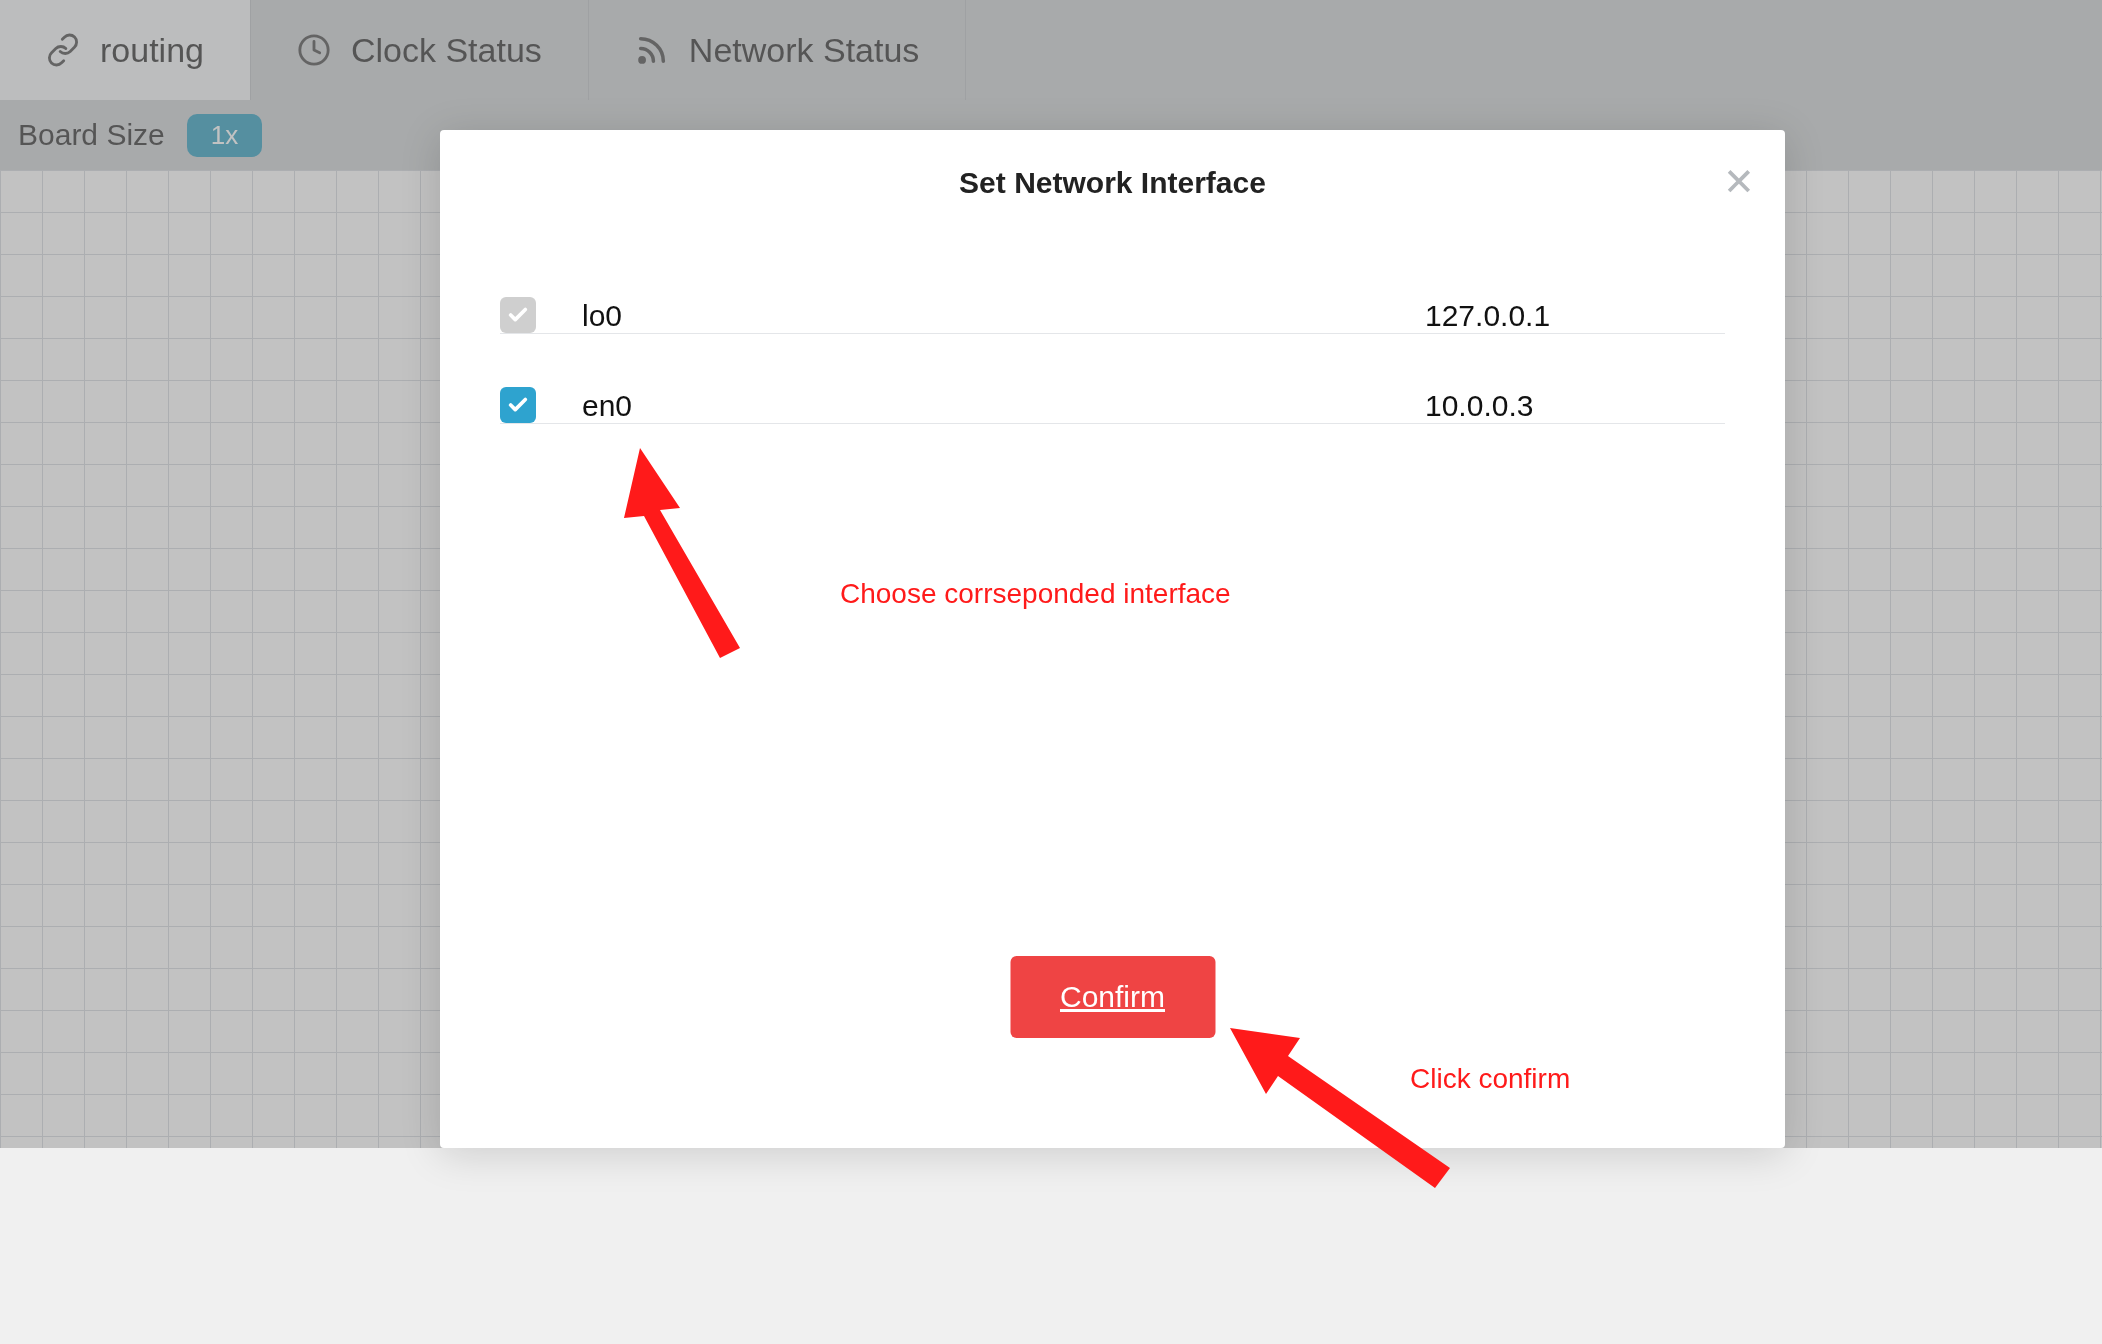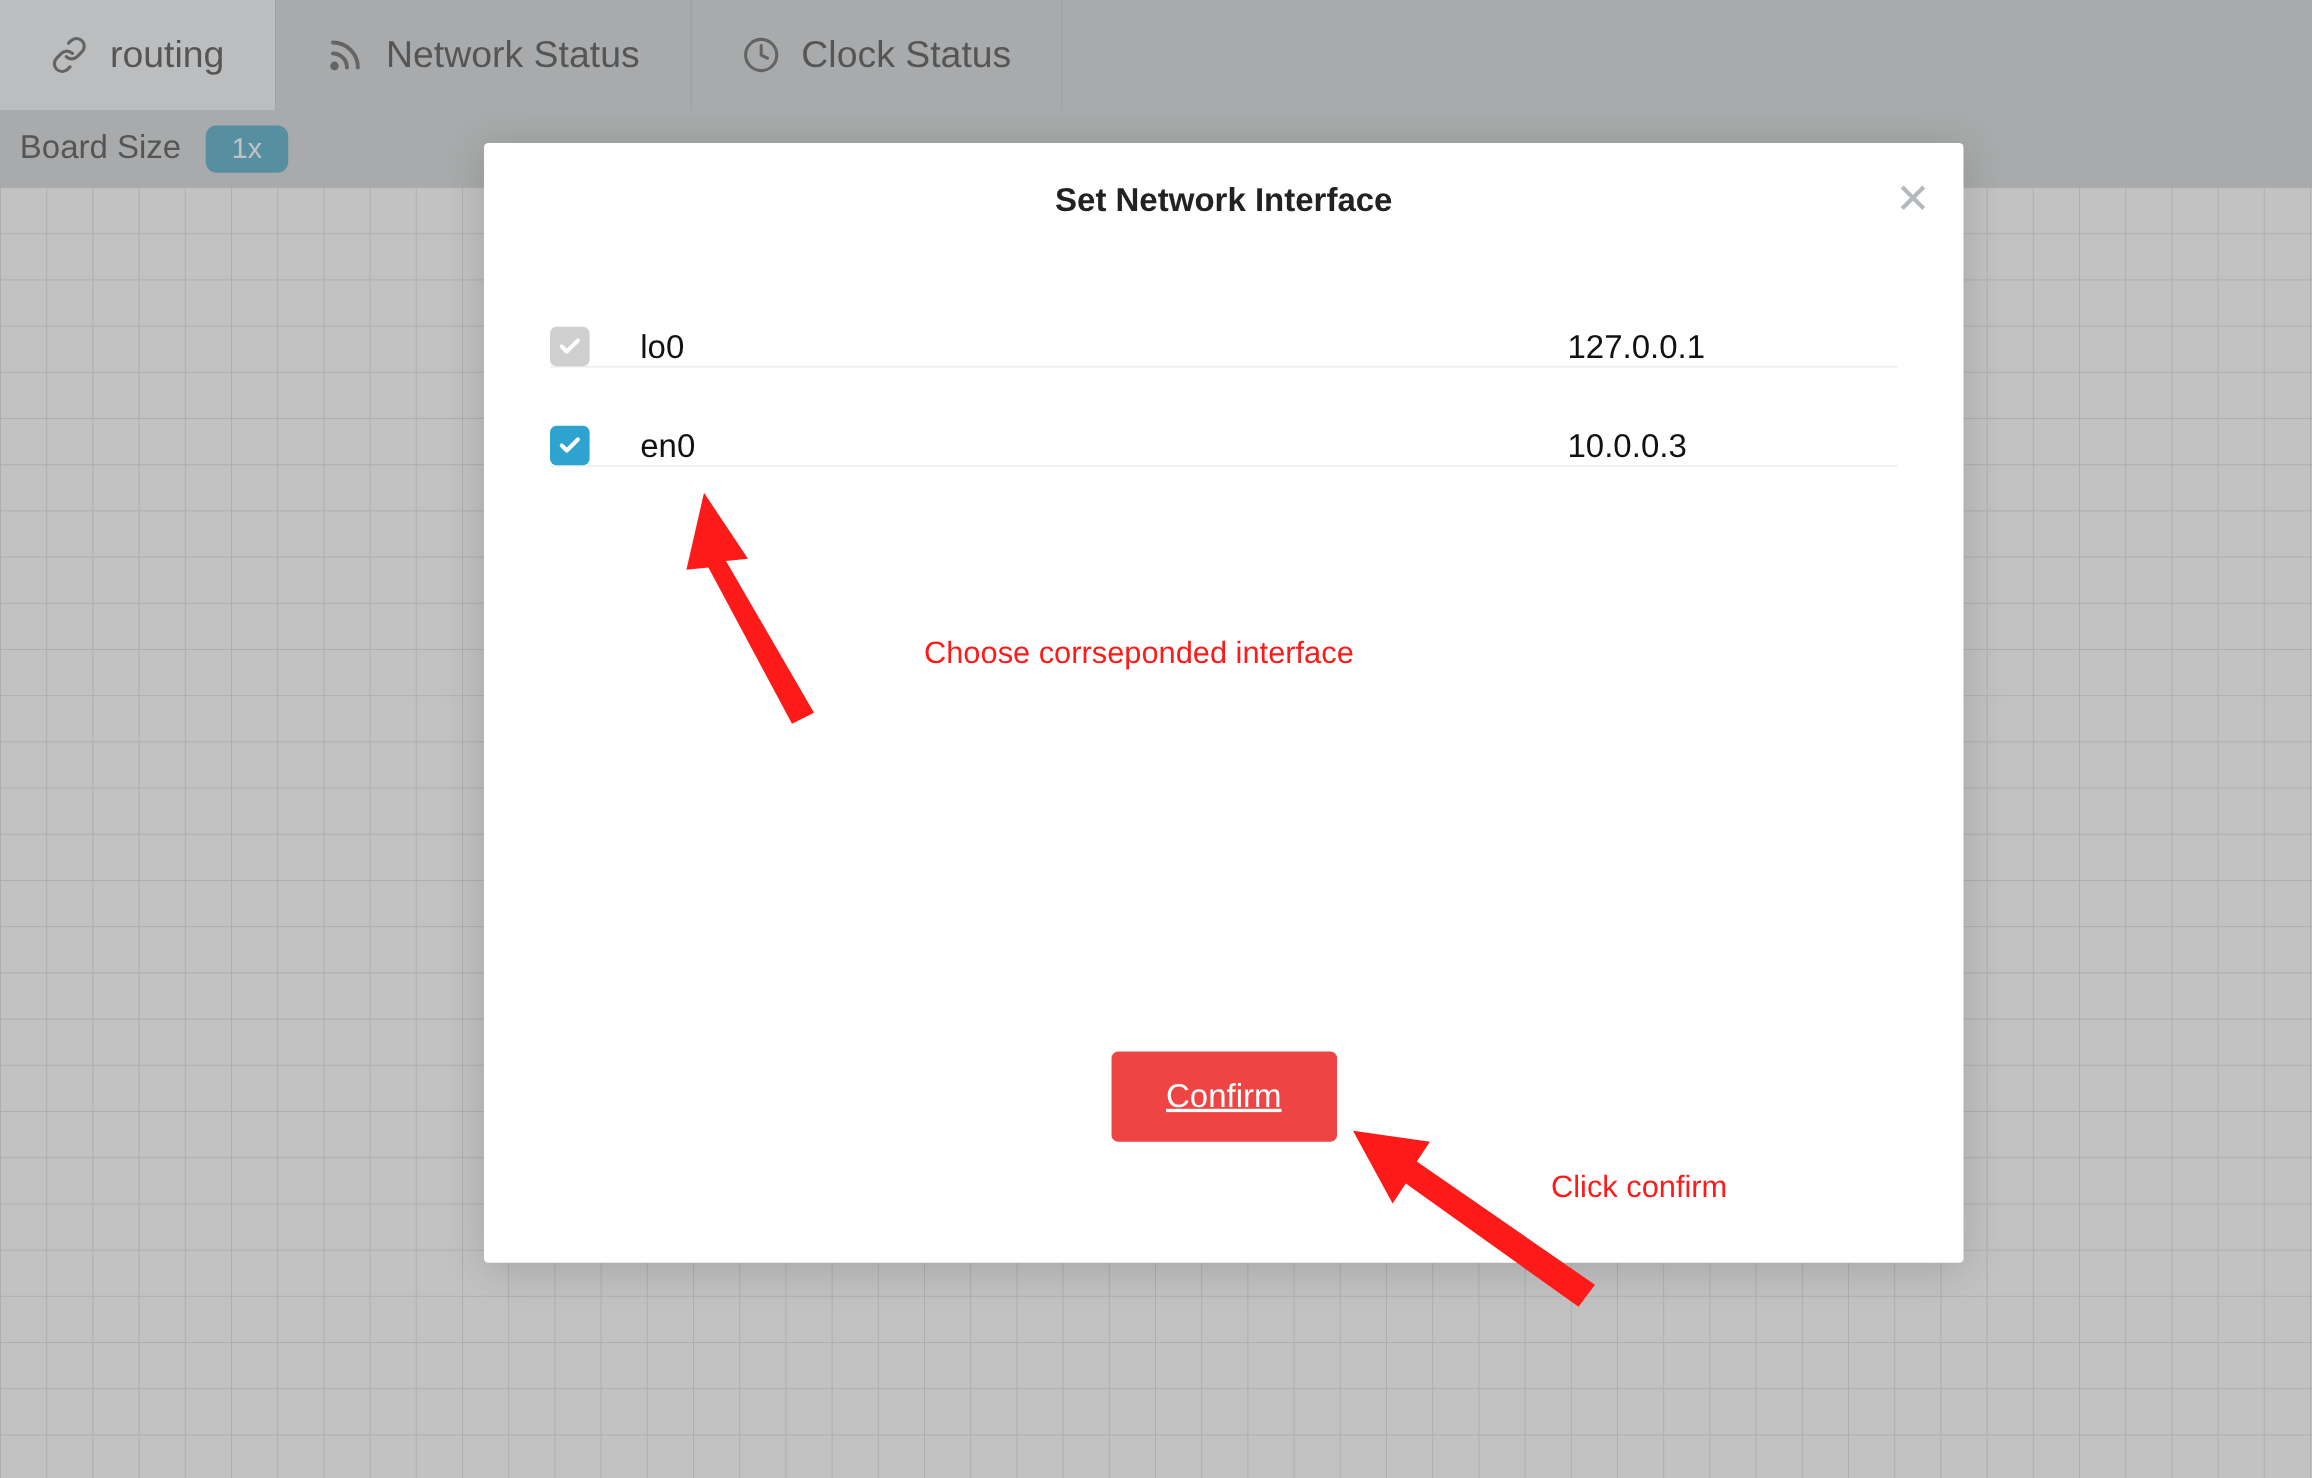--- a/index.html
+++ b/index.html
@@ -2,21 +2,21 @@
 <html><head>
 <meta charset="utf-8">
 <style>
   * { box-sizing: border-box; margin: 0; padding: 0; }
   html, body { width: 100%; height: 100%; font-family: -apple-system, "Helvetica Neue", Arial, sans-serif; }
   body { background: #f0f0f0; overflow: hidden; }
 
   .app {
     position: relative;
     width: 2102px;
-    height: 1344px;
+    height: 1148px;
     background: #eeeeee;
   }
 
   
   .tabbar {
     display: flex;
     align-items: stretch;
     height: 100px;
     background: #d0d3d6;
   }
@@ -194,36 +194,36 @@
       <span class="icon">
         <svg width="34" height="34" viewBox="0 0 24 24" fill="none" stroke="#555" stroke-width="2" stroke-linecap="round" stroke-linejoin="round">
           <path d="M10 13a5 5 0 0 0 7.07 0l3-3a5 5 0 1 0-7.07-7.07l-1.5 1.5"></path>
           <path d="M14 11a5 5 0 0 0-7.07 0l-3 3a5 5 0 1 0 7.07 7.07l1.5-1.5"></path>
         </svg>
       </span>
       <span>routing</span>
     </div>
     <div class="tab">
       <span class="icon">
+        <svg width="34" height="34" viewBox="0 0 24 24" fill="none" stroke="#555" stroke-width="2" stroke-linecap="round" stroke-linejoin="round">
+          <circle cx="12" cy="12" r="10"></circle>
+            <polyline points="12 6 12 12 16 14"></polyline>
+        </svg>
+      </span>
+      <span>Clock Status</span>
+    </div>
+    <div class="tab">
+      <span class="icon">
         <svg width="34" height="34" viewBox="0 0 24 24" fill="none" stroke="#555" stroke-width="2.5" stroke-linecap="round" stroke-linejoin="round">
           <path d="M4 11a9 9 0 0 1 9 9"></path>
             <path d="M4 4a16 16 0 0 1 16 16"></path>
             <circle cx="5" cy="19" r="1.5" fill="#555"></circle>
         </svg>
       </span>
       <span>Network Status</span>
-    </div>
-    <div class="tab">
-      <span class="icon">
-        <svg width="34" height="34" viewBox="0 0 24 24" fill="none" stroke="#555" stroke-width="2" stroke-linecap="round" stroke-linejoin="round">
-          <circle cx="12" cy="12" r="10"></circle>
-            <polyline points="12 6 12 12 16 14"></polyline>
-        </svg>
-      </span>
-      <span>Clock Status</span>
     </div>
   </div>
 
   <div class="toolbar">
     <div class="toolbar-right">
       <span class="boardsize-label">Board Size</span>
       <button class="zoom-btn">1x</button>
     </div>
   </div>
 

